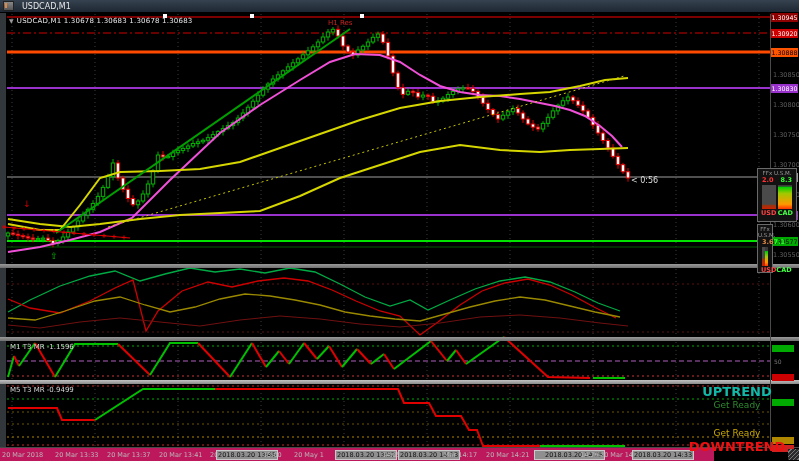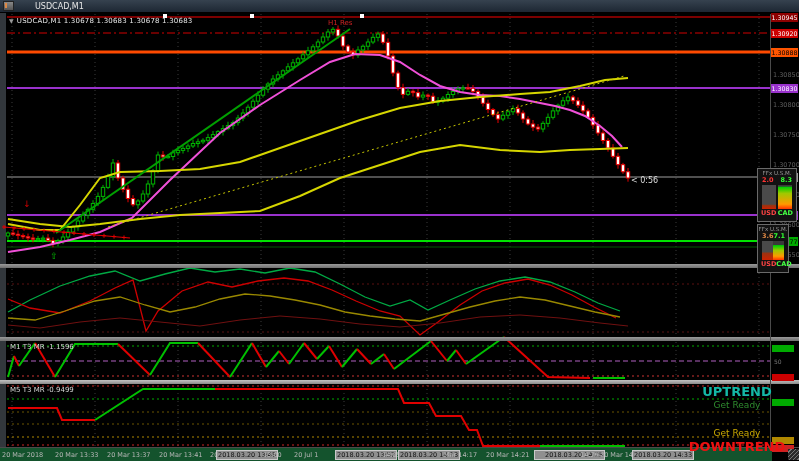--- a/index.html
+++ b/index.html
@@ -1,40 +1,40 @@
 <!DOCTYPE html>
 <html><head>
 <meta charset="utf-8">
 <style>
   html,body{margin:0;padding:0;background:#000;width:799px;height:461px;overflow:hidden;
     font-family:"DejaVu Sans","Liberation Sans",sans-serif;}
   #stage{position:relative;width:799px;height:461px;background:#000;}
   #titlebar{position:absolute;left:0;top:0;width:799px;height:13px;
     background:linear-gradient(#36424f,#1d2733);border-bottom:1px solid #000;
-    display:flex;align-items:center;gap:21px;padding-left:3px;box-sizing:border-box;}
+    display:flex;align-items:center;gap:8px;padding-left:3px;box-sizing:border-box;}
   #titlebar .ticon{width:9px;height:8px;background:linear-gradient(#888,#555);
     border:1px solid #222;position:relative;}
   #titlebar .ticon:after{content:"";position:absolute;left:1px;top:1px;width:2px;height:5px;background:#d84;}
   #titlebar .ttext{font-size:8px;color:#e6e6e6;}
   .leftstrip{position:absolute;left:0;top:13px;width:6px;height:448px;background:#32373c;}
   .sep{position:absolute;left:0;width:799px;background:linear-gradient(#9a9a9a,#6f6f6f);}
   #plot{position:absolute;left:0;top:0;width:799px;height:461px;}
   .ohlcline{position:absolute;left:9px;top:17px;font-size:7px;color:#e8e8e8;letter-spacing:.2px;}
   .collapse{color:#9a9a9a;margin-right:3px;font-size:6px;}
   .annot{position:absolute;font-size:7px;}
   .indlabel{position:absolute;font-size:7px;color:#d8d8d8;white-space:nowrap;}
   .axis-col{position:absolute;left:771px;top:14px;width:28px;height:434px;}
   .axisline-v{position:absolute;left:770px;top:14px;width:1px;height:434px;background:#4a4a4a;}
   .axisline-h{position:absolute;left:0px;top:447px;width:799px;height:1px;background:#4a4a4a;}
   .ptick{position:absolute;left:2px;font-size:6.5px;color:#5f5f5f;}
   .pbadge{position:absolute;left:0px;width:27px;height:9px;font-size:6.3px;line-height:9px;
     text-align:center;color:#fff;}
   .sbadge{position:absolute;left:772px;width:22px;height:7px;}
   .saxtext{position:absolute;left:774px;font-size:6px;color:#777;}
-  #timeaxis{position:absolute;left:0;top:448px;width:772px;height:13px;background:#14532d;}
+  #timeaxis{position:absolute;left:0;top:448px;width:714px;height:13px;background:#be185d;}
   .tlabel{position:absolute;top:3px;font-size:6.5px;color:#b8b8b8;white-space:nowrap;}
   .tbox{background:#8f8f8f;color:#101010;padding:0 1px;border:1px solid #c9c9c9;top:2px;}
   .panel{position:absolute;background:#121212;border:1px solid #6a6a6a;box-sizing:border-box;}
   .ph{font-size:5.5px;color:#9a9a9a;text-align:center;padding-top:1px;}
   .pv{display:flex;justify-content:space-between;padding:0 4px;font-size:6.5px;font-weight:bold;}
   .pbars{display:flex;justify-content:space-between;padding:1px 4px 0 4px;}
   .pbar{width:14px;position:relative;background:#2a2a2a;}
   .pf{display:flex;justify-content:space-between;padding:0 3px;font-size:6.5px;font-weight:bold;}
   .trendtext{position:absolute;transform:translateX(-50%);white-space:nowrap;font-weight:bold;}
   .arrowglyph{position:absolute;font-size:9px;line-height:9px;transform:translateX(-50%);}
@@ -473,21 +473,21 @@
       <div class="sbadge" style="top: 445px; background: rgb(204, 34, 34);"></div>
     </div>
   <div id="timeaxis">
       <div class="tlabel" style="left: 2px;">20 Mar 2018</div>
       <div class="tlabel" style="left: 55px;">20 Mar 13:33</div>
       <div class="tlabel" style="left: 107px;">20 Mar 13:37</div>
       <div class="tlabel" style="left: 159px;">20 Mar 13:41</div>
       <div class="tlabel" style="left: 210px;">20</div>
       <div class="tlabel tbox" style="left: 216px;">2018.03.20 13:45</div>
       <div class="tlabel" style="left: 263px;">13:00</div>
-      <div class="tlabel" style="left: 294px;">20 Jul 1</div>
+      <div class="tlabel" style="left: 294px;">20 May 1</div>
       <div class="tlabel tbox" style="left: 335px;">2018.03.20 13:57</div>
       <div class="tlabel" style="left: 382px;">14:05</div>
       <div class="tlabel tbox" style="left: 398px;">2018.03.20 14:13</div>
       <div class="tlabel" style="left: 444px;">Mar 14:17</div>
       <div class="tlabel" style="left: 486px;">20 Mar 14:21</div>
       <div class="tlabel tbox" style="left: 534px; padding-left: 10px;">2018.03.20 14:25</div>
       <div class="tlabel" style="left: 580px; text-align: right;">14:29</div>
       <div class="tlabel" style="left: 600px;">20 Mar 14</div>
       <div class="tlabel tbox" style="left: 632px;">2018.03.20 14:33</div>
       <div class="tlabel" style="left: 678px; margin-top: 12px;">20 Mar 14:41</div>
@@ -501,21 +501,21 @@
         </div>
         <div class="pbars">
           <div class="pbar" style="height:24px;background:linear-gradient(to bottom,#4a4a4a 0%,#4a4a4a 80%,#993311 85%,#cc2200 100%)"></div>
           <div class="pbar" style="height:24px;background:linear-gradient(to bottom,#3a3a3a 0%,#3a3a3a 5%,#00d000 9%,#a0c800 35%,#ff9900 80%,#ff3300 100%)"></div>
         </div>
         <div class="pf">
           <span style="color:#ff4444">USD</span>
           <span style="color:#44ff44">CAD</span>
         </div>
       </div>
-      <div class="panel" style="left: 757px; top: 224px; width: 32px; height: 49px;">
+      <div class="panel" style="left: 757px; top: 224px; width: 16px; height: 49px;">
         <div class="ph">FFx U.S.M.</div>
         <div class="pv">
           <span style="color:#dd8844">3.6</span>
           <span style="color:#33ff33">7.1</span>
         </div>
         <div class="pbars">
           <div class="pbar" style="height:19px;background:linear-gradient(to bottom,#4a4a4a 0%,#4a4a4a 58%,#993311 63%,#cc2200 100%)"></div>
           <div class="pbar" style="height:19px;background:linear-gradient(to bottom,#3a3a3a 0%,#3a3a3a 20%,#00d000 24%,#a0c800 50%,#ff9900 80%,#ff3300 100%)"></div>
         </div>
         <div class="pf">

